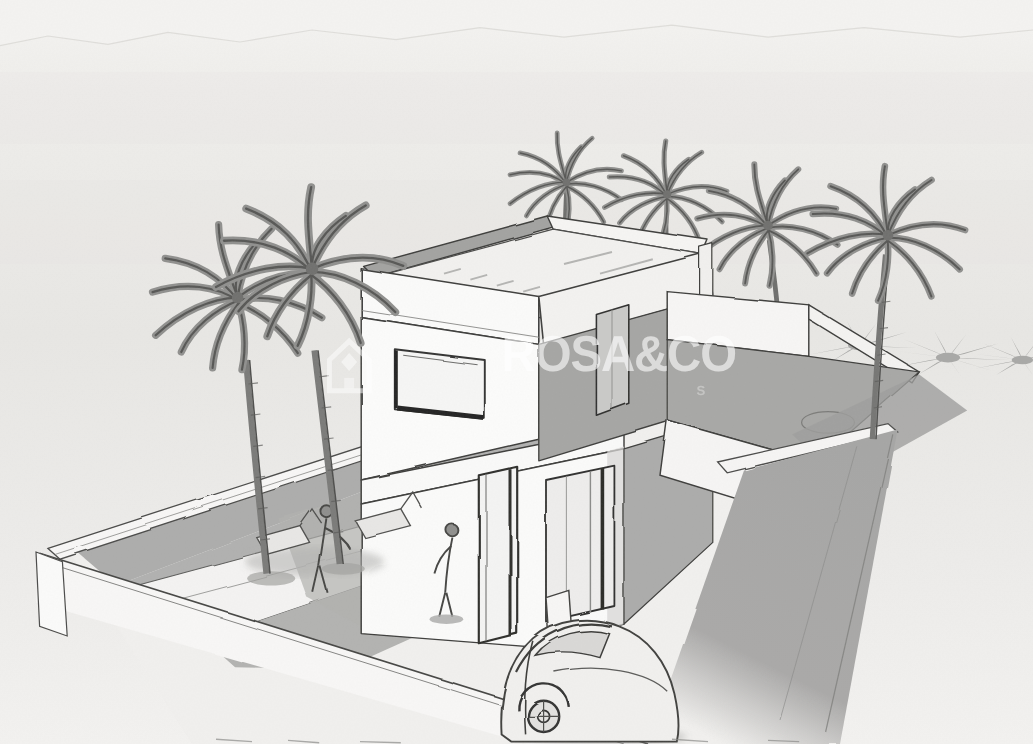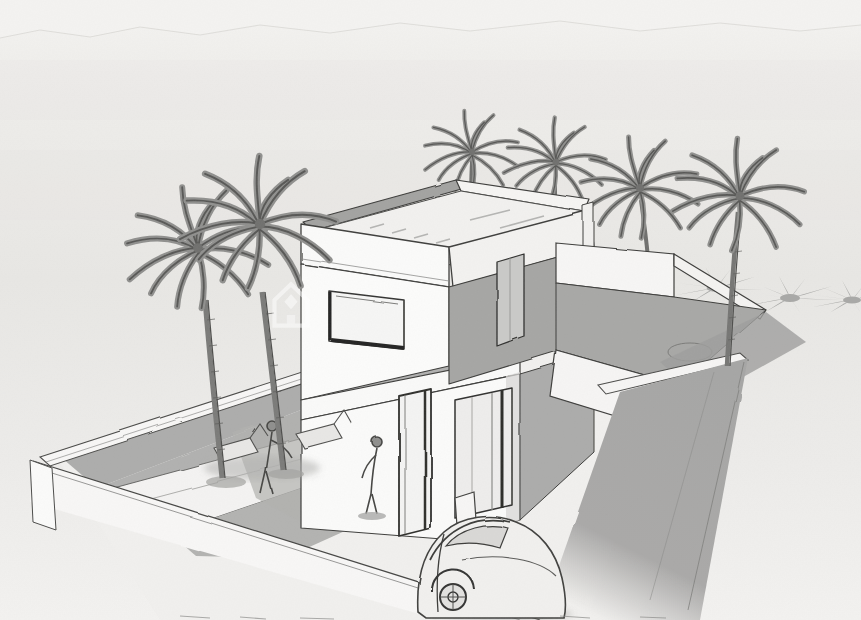--- a/index.html
+++ b/index.html
@@ -299,15 +299,19 @@
 
   <rect x="0" y="0" width="861" height="620" filter="url(#grain)"></rect>
 </svg>
 
 <div class="watermark">
   <svg class="wm-logo" viewBox="0 0 46 56">
     <path d="M23,3 L43,22 L43,53 L3,53 L3,22 Z" fill="none" stroke="#ffffff" stroke-width="5"></path>
     <path d="M23,15 L31,24 L23,33 L15,24 Z" fill="#ffffff"></path>
     <rect x="18" y="40" width="10" height="13" fill="#ffffff" opacity="0.8"></rect>
   </svg>
+  <div class="wm-textcol">
+    <div class="wm-brand">ROSA&amp;CO</div>
+    <div class="wm-tagline">S</div>
+  </div>
 </div>
 
 </div>
 
 </body></html>

